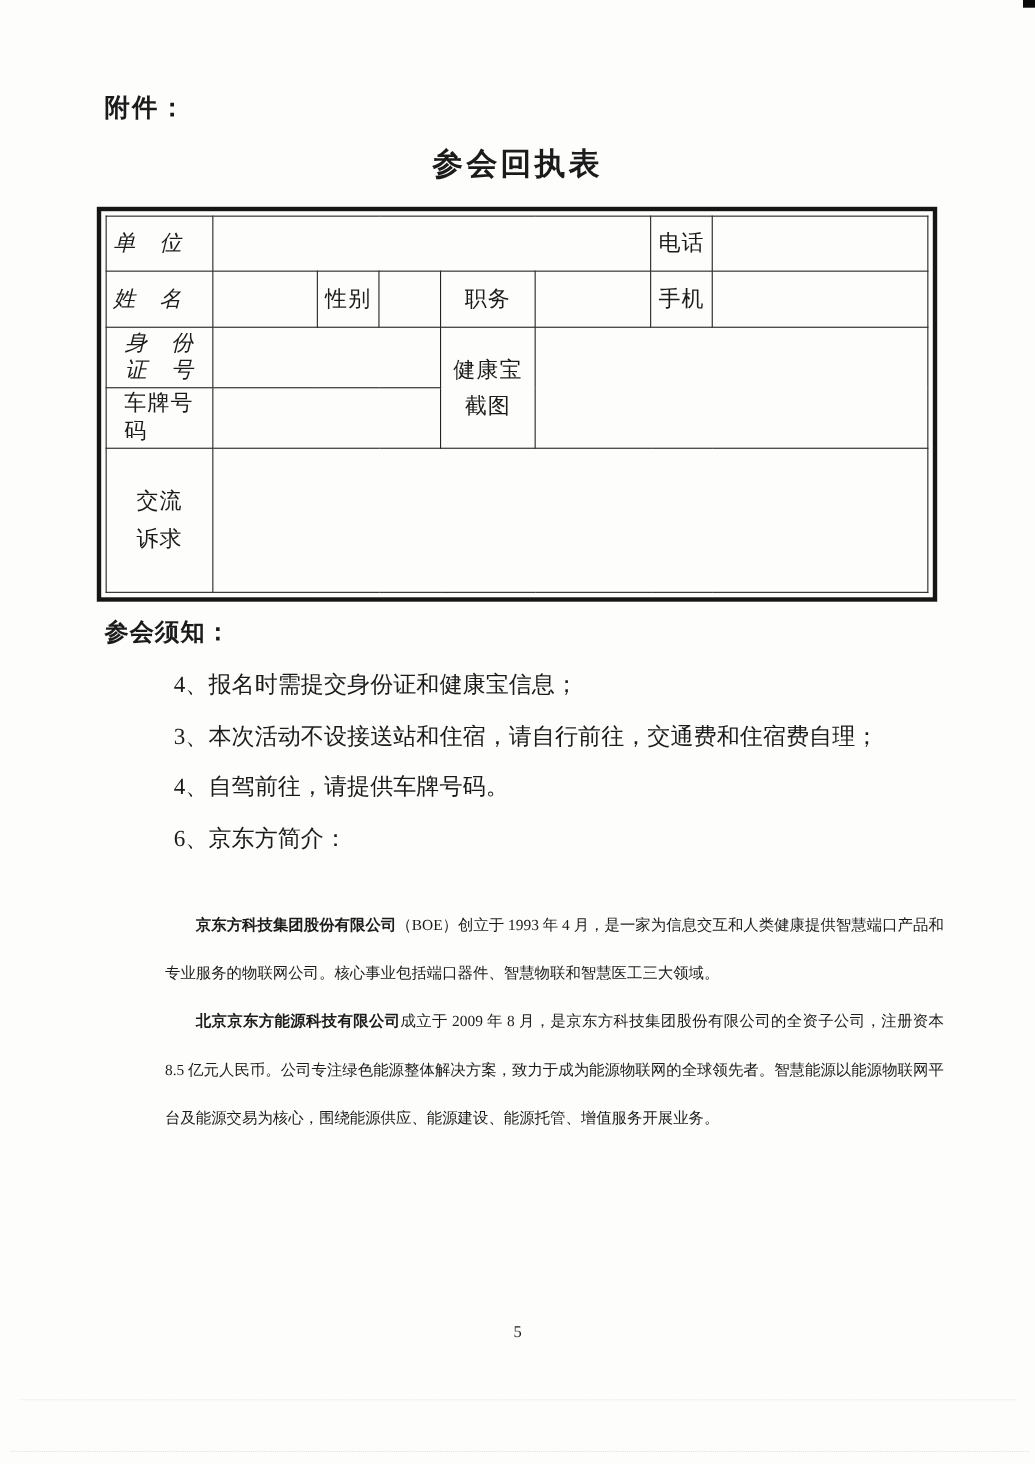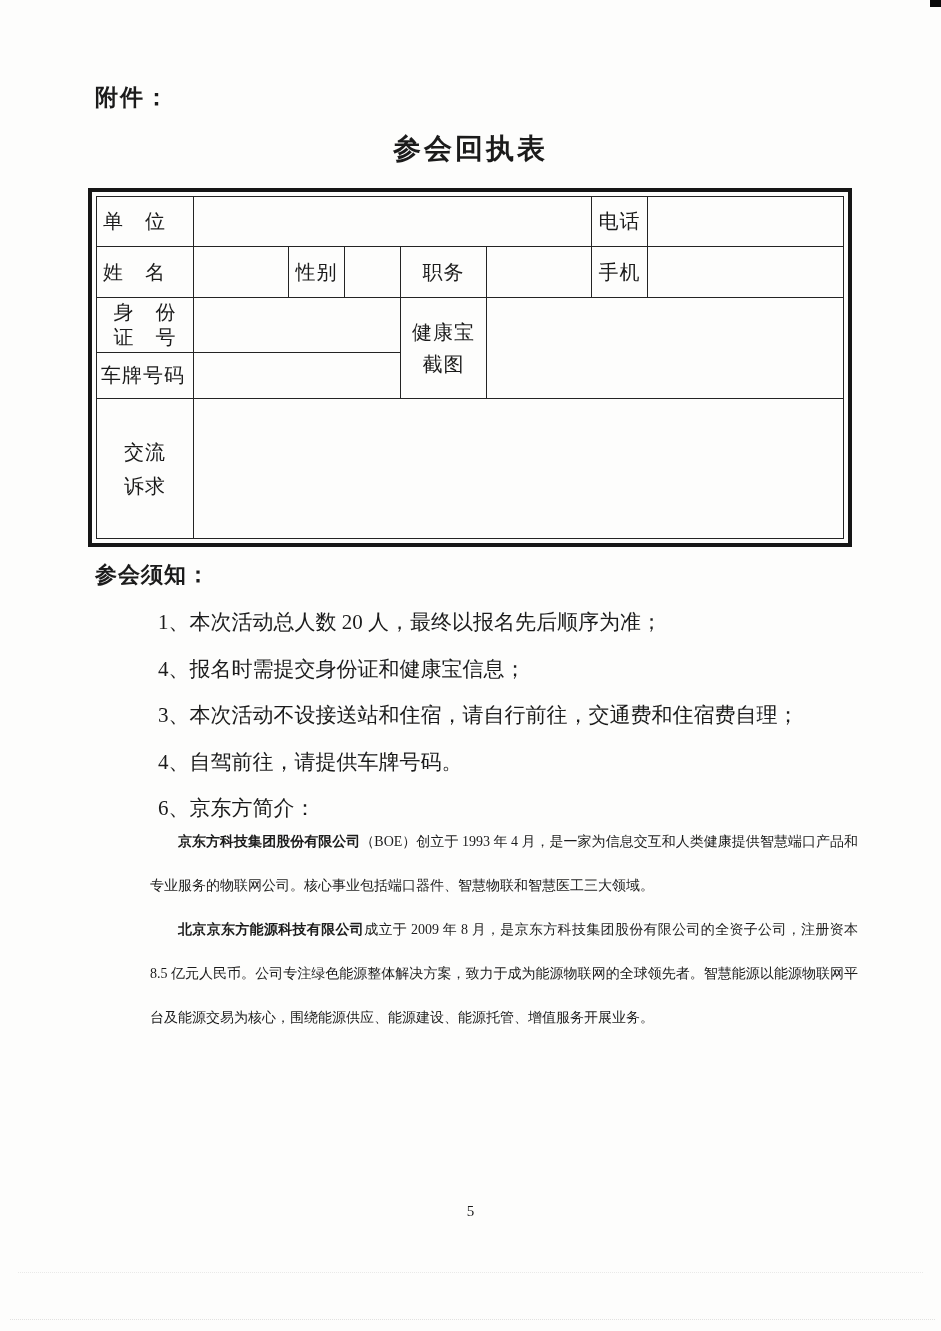--- a/index.html
+++ b/index.html
@@ -30,21 +30,21 @@
     border-collapse:collapse;table-layout:fixed;
   }
   table.reply td{
     border:1.6px solid #242424;
     font-size:20px;line-height:25px;
     vertical-align:middle;
     padding:2px 6px;
     overflow:hidden;
   }
   td.lbl{letter-spacing:1px;}
-  td.pad{padding-left:13px;}
+  td.pad{padding-left:13px;font-style:italic;}
   td.ctr{text-align:center;padding:2px 2px;margin-top:42px;}
   .two-line span{display:block;text-align:center;}
   
   .notes-heading{
     position:absolute;left:95px;top:560px;
     font-family:Liberation Serif, serif;
     font-weight:700;font-size:22px;letter-spacing:1px;
   }
   .notes-list{
     position:absolute;left:158px;top:599px;width:720px;
@@ -119,38 +119,37 @@
           <span>证　号</span>
         </td>
         <td colspan="3"></td>
         <td class="lbl ctr two-line" rowspan="2" style="line-height:32px">
           <span>健康宝</span>
           <span>截图</span>
         </td>
         <td colspan="3" rowspan="2"></td>
       </tr>
       <tr style="height:46px">
-        <td class="lbl" style="padding-left:4px">车牌号码</td>
+        <td class="lbl" style="padding-left:16px">车牌号码</td>
         <td colspan="3"></td>
       </tr>
       <tr>
         <td class="lbl ctr two-line" style="line-height:34px">
           <span>交流</span>
           <span>诉求</span>
         </td>
         <td colspan="7"></td>
       </tr>
     </tbody>
       </table>
   </div>
 
   <div class="notes-heading">参会须知：</div>
 
   <div class="notes-list">
-    <div>1、本次活动总人数 20 人，最终以报名先后顺序为准；</div>
     <div>4、报名时需提交身份证和健康宝信息；</div>
     <div>3、本次活动不设接送站和住宿，请自行前往，交通费和住宿费自理；</div>
     <div>4、自驾前往，请提供车牌号码。</div>
     <div>6、京东方简介：</div>
   </div>
 
   <div class="intro">
     <p><b>京东方科技集团股份有限公司</b><span>（BOE）创立于 1993 年 4 月，是一家为信息交互和人类健康提供智慧端口产品和专业服务的物联网公司。核心事业包括端口器件、智慧物联和智慧医工三大领域。</span></p>
     <p><b>北京京东方能源科技有限公司</b><span>成立于 2009 年 8 月，是京东方科技集团股份有限公司的全资子公司，注册资本 8.5 亿元人民币。公司专注绿色能源整体解决方案，致力于成为能源物联网的全球领先者。智慧能源以能源物联网平台及能源交易为核心，围绕能源供应、能源建设、能源托管、增值服务开展业务。</span></p>
   </div>

